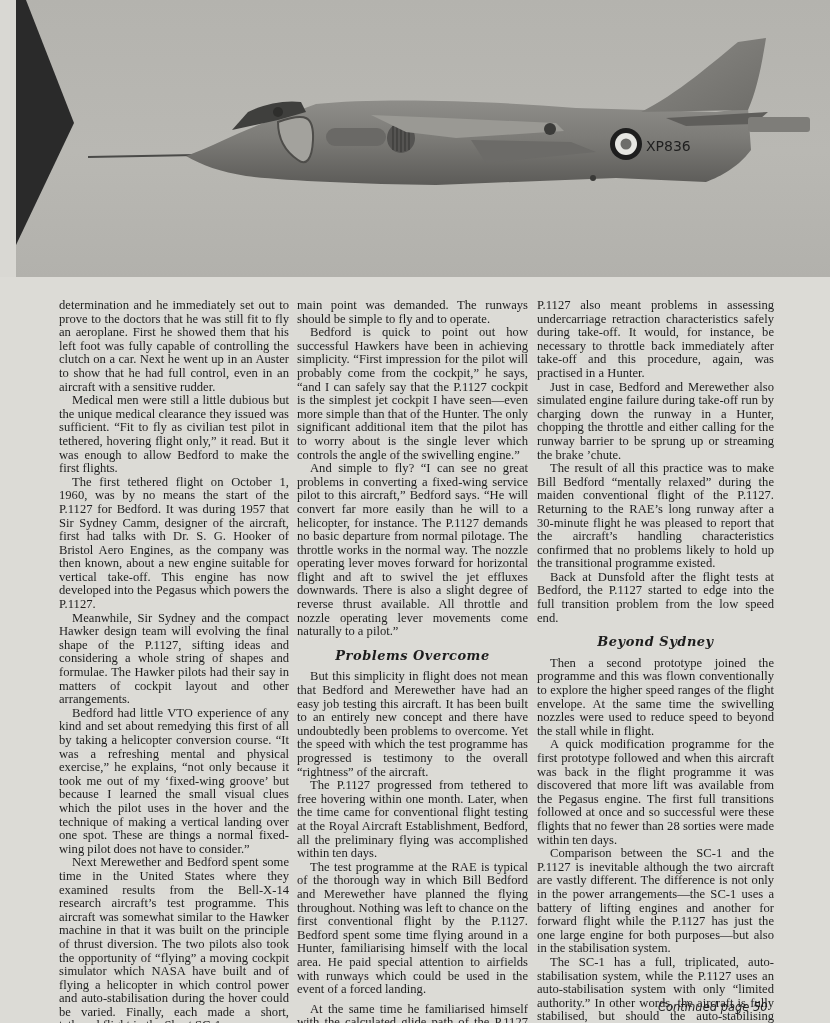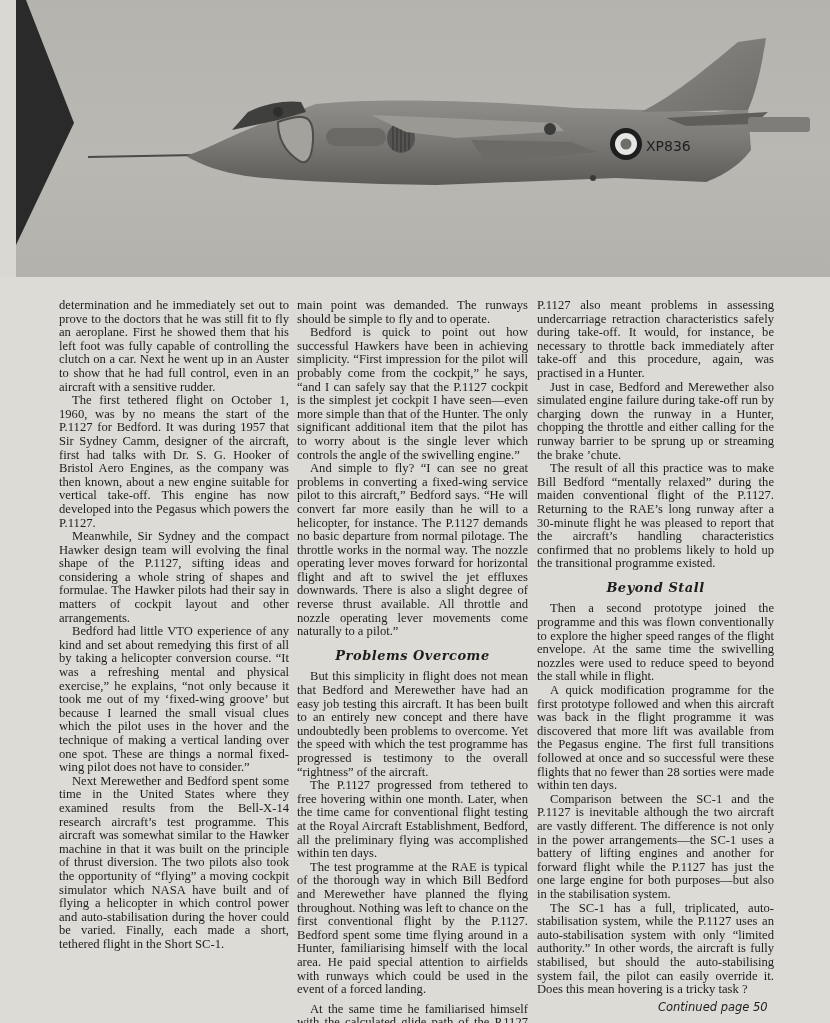--- a/index.html
+++ b/index.html
@@ -102,39 +102,41 @@
     <text x="630" y="151" font-family="DejaVu Sans, sans-serif" font-size="14" fill="#1f1f1f">XP836</text>
 
     <circle cx="577" cy="178" r="3" fill="#3a3a38"></circle>
   </svg>
 </div>
 
 <div class="page-body"></div>
 
 <div class="col" id="col1">
     <p class="noindent">determination and he immediately set out to prove to the doctors that he was still fit to fly an aeroplane. First he showed them that his left foot was fully capable of controlling the clutch on a car. Next he went up in an Auster to show that he had full control, even in an aircraft with a sensitive rudder.</p>
+    <p>Medical men were still a little dubious but the unique medical clearance they issued was sufficient. “Fit to fly as civilian test pilot in tethered, hovering flight only,” it read. But it was enough to allow Bedford to make the first flights.</p>
     <p>The first tethered flight on October 1, 1960, was by no means the start of the P.1127 for Bedford. It was during 1957 that Sir Sydney Camm, designer of the aircraft, first had talks with Dr. S. G. Hooker of Bristol Aero Engines, as the company was then known, about a new engine suitable for vertical take-off. This engine has now developed into the Pegasus which powers the P.1127.</p>
     <p>Meanwhile, Sir Sydney and the compact Hawker design team will evolving the final shape of the P.1127, sifting ideas and considering a whole string of shapes and formulae. The Hawker pilots had their say in matters of cockpit layout and other arrangements.</p>
     <p>Bedford had little VTO experience of any kind and set about remedying this first of all by taking a helicopter conversion course. “It was a refreshing mental and physical exercise,” he explains, “not only because it took me out of my ‘fixed-wing groove’ but because I learned the small visual clues which the pilot uses in the hover and the technique of making a vertical landing over one spot. These are things a normal fixed-wing pilot does not have to consider.”</p>
     <p>Next Merewether and Bedford spent some time in the United States where they examined results from the Bell-X-14 research aircraft’s test programme. This aircraft was somewhat similar to the Hawker machine in that it was built on the principle of thrust diversion. The two pilots also took the opportunity of “flying” a moving cockpit simulator which NASA have built and of flying a helicopter in which control power and auto-stabilisation during the hover could be varied. Finally, each made a short, tethered flight in the Short SC-1.</p>
   </div>
 <div class="col" id="col2">
     <p class="noindent">main point was demanded. The runways should be simple to fly and to operate.</p>
     <p>Bedford is quick to point out how successful Hawkers have been in achieving simplicity. “First impression for the pilot will probably come from the cockpit,” he says, “and I can safely say that the P.1127 cockpit is the simplest jet cockpit I have seen—even more simple than that of the Hunter. The only significant additional item that the pilot has to worry about is the single lever which controls the angle of the swivelling engine.”</p>
     <p>And simple to fly? “I can see no great problems in converting a fixed-wing service pilot to this aircraft,” Bedford says. “He will convert far more easily than he will to a helicopter, for instance. The P.1127 demands no basic departure from normal pilotage. The throttle works in the normal way. The nozzle operating lever moves forward for horizontal flight and aft to swivel the jet effluxes downwards. There is also a slight degree of reverse thrust available. All throttle and nozzle operating lever movements come naturally to a pilot.”</p>
     <div class="subhead">Problems Overcome</div>
     <p>But this simplicity in flight does not mean that Bedford and Merewether have had an easy job testing this aircraft. It has been built to an entirely new concept and there have undoubtedly been problems to overcome. Yet the speed with which the test programme has progressed is testimony to the overall “rightness” of the aircraft.</p>
     <p>The P.1127 progressed from tethered to free hovering within one month. Later, when the time came for conventional flight testing at the Royal Aircraft Establishment, Bedford, all the preliminary flying was accomplished within ten days.</p>
     <p>The test programme at the RAE is typical of the thorough way in which Bill Bedford and Merewether have planned the flying throughout. Nothing was left to chance on the first conventional flight by the P.1127. Bedford spent some time flying around in a Hunter, familiarising himself with the local area. He paid special attention to airfields with runways which could be used in the event of a forced landing.</p>
     <p class="gap">At the same time he familiarised himself with the calculated glide path of the P.1127 by gliding a Hunter with undercarriage extended and partial flap.</p>
   </div>
 <div class="col" id="col3">
     <p class="noindent">P.1127 also meant problems in assessing undercarriage retraction characteristics safely during take-off. It would, for instance, be necessary to throttle back immediately after take-off and this procedure, again, was practised in a Hunter.</p>
     <p>Just in case, Bedford and Merewether also simulated engine failure during take-off run by charging down the runway in a Hunter, chopping the throttle and either calling for the runway barrier to be sprung up or streaming the brake ’chute.</p>
     <p>The result of all this practice was to make Bill Bedford “mentally relaxed” during the maiden conventional flight of the P.1127. Returning to the RAE’s long runway after a 30-minute flight he was pleased to report that the aircraft’s handling characteristics confirmed that no problems likely to hold up the transitional programme existed.</p>
-    <div class="subhead">Beyond Stall</div>
+    <p>Back at Dunsfold after the flight tests at Bedford, the P.1127 started to edge into the full transition problem from the low speed end.</p>
+    <div class="subhead">Beyond Sydney</div>
     <p>Then a second prototype joined the programme and this was flown conventionally to explore the higher speed ranges of the flight envelope. At the same time the swivelling nozzles were used to reduce speed to beyond the stall while in flight.</p>
     <p>A quick modification programme for the first prototype followed and when this aircraft was back in the flight programme it was discovered that more lift was available from the Pegasus engine. The first full transitions followed at once and so successful were these flights that no fewer than 28 sorties were made within ten days.</p>
     <p>Comparison between the SC-1 and the P.1127 is inevitable although the two aircraft are vastly different. The difference is not only in the power arrangements—the SC-1 uses a battery of lifting engines and another for forward flight while the P.1127 has just the one large engine for both purposes—but also in the stabilisation system.</p>
     <p>The SC-1 has a full, triplicated, auto-stabilisation system, while the P.1127 uses an auto-stabilisation system with only “limited authority.” In other words, the aircraft is fully stabilised, but should the auto-stabilising system fail, the pilot can easily override it. Does this mean hovering is a tricky task ?</p>
   </div>
 
 <div class="continued">Continued page 50</div>
 
 </body></html>

